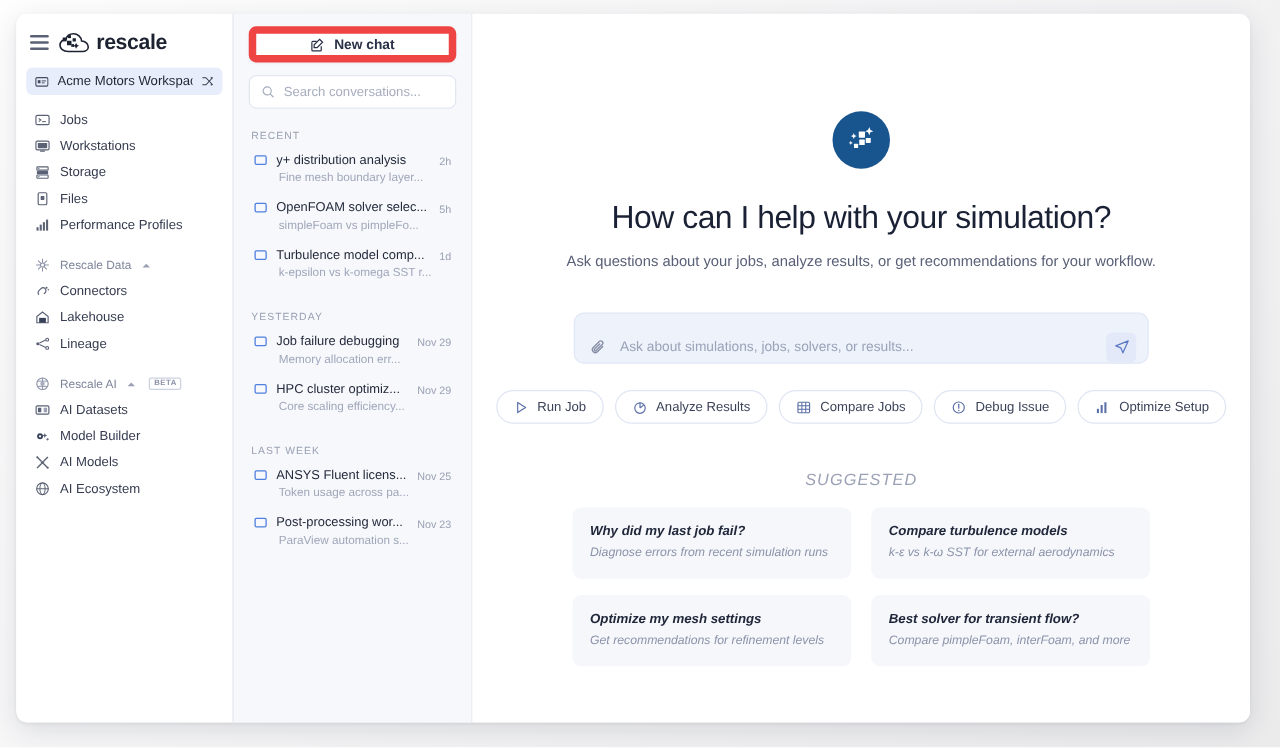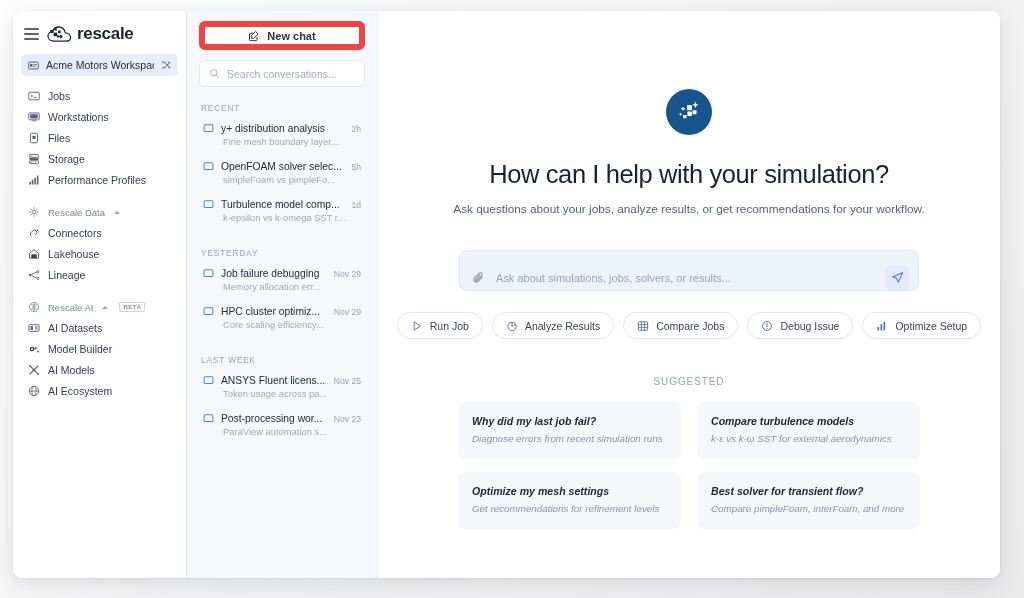--- a/index.html
+++ b/index.html
@@ -306,24 +306,25 @@
     display: flex;
     align-items: center;
     gap: 7px;
     padding: 0 13px;
     cursor: pointer;
   }
   .qa-label { font-size: 10.5px; color: #3c4359; white-space: nowrap; }
 
   .suggested-title {
     margin-top: 37px;
-    font-size: 10px;
+    font-size: 13px;
     letter-spacing: 0.9px;
     color: #9aa1b4;
     text-transform: uppercase;
+    font-style: italic;
   }
 
   .sugg-grid {
     margin-top: 15px;
     width: 462px;
     display: grid;
     grid-template-columns: 1fr 1fr;
     gap: 13px 16px;
   }
   .sugg-card {
@@ -406,35 +407,35 @@
           <svg class="svg-ico" width="12" height="12" viewBox="0 0 16 16">
             <rect x="1" y="2.6" width="14" height="9.2" rx="1.5" fill="none" stroke="#5b6275" stroke-width="1.25"></rect>
             <rect x="3" y="4.4" width="10" height="5.6" rx="0.6" fill="#5b6275"></rect>
             <rect x="5.4" y="12.6" width="5.2" height="1.2" rx="0.6" fill="#5b6275"></rect>
           </svg>
           <span class="nav-label">Workstations</span>
         </div>
 
         <div class="nav-item">
           <svg class="svg-ico" width="12" height="12" viewBox="0 0 16 16">
-            <rect x="3.4" y="1.6" width="9.2" height="12.8" rx="1.4" fill="none" stroke="#5b6275" stroke-width="1.25"></rect>
-            <rect x="6" y="5" width="4" height="4.4" rx="0.8" fill="#5b6275"></rect>
-          </svg>
-          <span class="nav-label">Files</span>
-        </div>
-
-        <div class="nav-item">
-          <svg class="svg-ico" width="12" height="12" viewBox="0 0 16 16">
             <rect x="2" y="2" width="12" height="3.5" rx="0.8" fill="none" stroke="#5b6275" stroke-width="1.2"></rect>
             <rect x="2" y="6.3" width="12" height="3.5" rx="0.8" fill="#5b6275"></rect>
             <rect x="2" y="10.6" width="12" height="3.5" rx="0.8" fill="none" stroke="#5b6275" stroke-width="1.2"></rect>
             <rect x="3.5" y="3.2" width="1.2" height="1.2" fill="#5b6275"></rect>
             <rect x="3.5" y="11.8" width="1.2" height="1.2" fill="#5b6275"></rect>
           </svg>
           <span class="nav-label">Storage</span>
+        </div>
+
+        <div class="nav-item">
+          <svg class="svg-ico" width="12" height="12" viewBox="0 0 16 16">
+            <rect x="3.4" y="1.6" width="9.2" height="12.8" rx="1.4" fill="none" stroke="#5b6275" stroke-width="1.25"></rect>
+            <rect x="6" y="5" width="4" height="4.4" rx="0.8" fill="#5b6275"></rect>
+          </svg>
+          <span class="nav-label">Files</span>
         </div>
 
         <div class="nav-item">
           <svg class="svg-ico" width="12" height="12" viewBox="0 0 16 16">
             <rect x="1.6" y="10.4" width="2.2" height="3.6" fill="#5b6275"></rect>
             <rect x="5.0" y="7.6" width="2.2" height="6.4" fill="#5b6275"></rect>
             <rect x="8.4" y="5.0" width="2.2" height="9.0" fill="#5b6275"></rect>
             <rect x="11.8" y="2.2" width="2.2" height="11.8" fill="#5b6275"></rect>
           </svg>
           <span class="nav-label">Performance Profiles</span>

